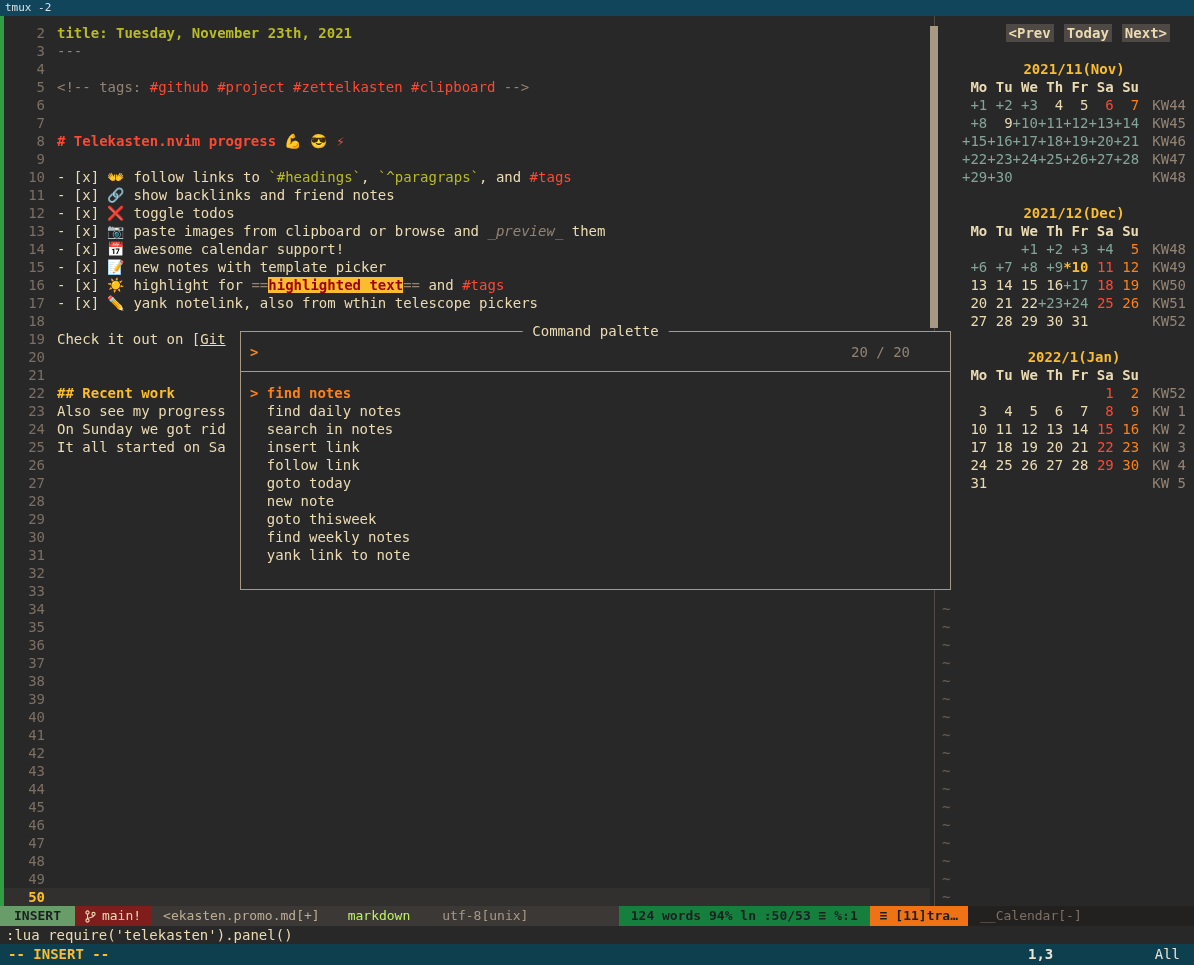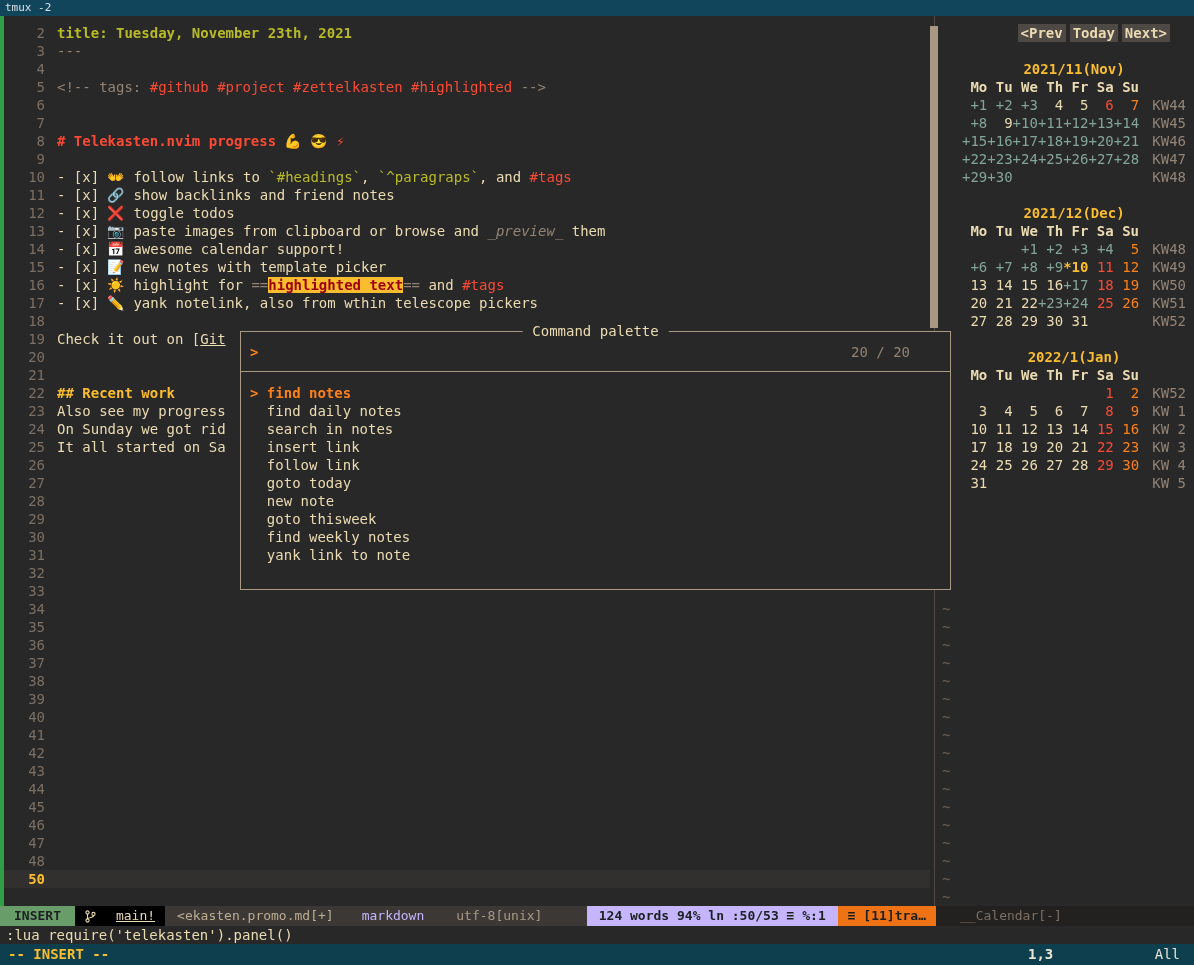--- a/index.html
+++ b/index.html
@@ -27,21 +27,21 @@
   .s-code { color:#b8bb26; }
   .s-yellowb { color:#fabd2f; font-weight:bold; }
   .s-hl { background:#fabd2f; color:#9d0006; font-weight:bold; }
   .s-link { color:#ebdbb2; text-decoration:underline; }
 
   .separator { position:absolute; left:934px; top:16px; width:1px; height:890px; background:#504945; }
   .scroll-thumb { position:absolute; left:930px; top:26px; width:8px; height:302px; background:#a89984; }
 
   .calendar { position:absolute; left:940px; top:16px; width:254px; height:890px; padding:8px 8px 0 0;
               font-size:14px; line-height:18px; color:#ebdbb2; }
-  .cal-nav { height:18px; display:flex; justify-content:flex-end; gap:4px; padding-right:16px; margin-left:22px; }
+  .cal-nav { height:18px; display:flex; justify-content:flex-end; gap:10px; padding-right:16px; margin-left:22px; }
   .cal-btn { background:#4f4945; color:#ebdbb2; padding:0 3px; font-weight:bold; }
   .cal-title { height:18px; margin-left:22px; text-align:center; color:#fabd2f; font-weight:bold; }
   .cal-row { height:18px; display:flex; white-space:pre; margin-left:22px; }
   .cal-head { color:#ebdbb2; font-weight:bold; }
   .cal-cells { white-space:pre; }
   .cal-kw { margin-left:auto; color:#928374; }
   .d-n { color:#ebdbb2; }
   .d-p { color:#83a598; }
   .d-sa { color:#fb4934; }
   .d-su { color:#fe8019; }
@@ -56,28 +56,28 @@
   .prompt-row { height:40px; display:flex; align-items:center; padding:0 40px 0 9px; border-bottom:1px solid #a89984; }
   .prompt-char { color:#fe8019; font-weight:bold; }
   .prompt-count { margin-left:auto; color:#928374; }
   .plist { padding:12px 0 0 9px; }
   .pitem { height:18px; white-space:pre; color:#ebdbb2; }
   .pitem.sel { color:#fe8019; font-weight:bold; }
 
   .statusline { position:absolute; top:906px; left:0; width:100%; height:20px; display:flex;
                 font-size:13px; line-height:20px; background:#3c3836; }
   .seg-mode { background:#689d6a; color:#1d2021; font-weight:bold; padding:0 14px; }
-  .seg-branch { background:#000000; color:#ebdbb2; padding:0 10px; display:flex; align-items:center; gap:20px;text-decoration:underline; }
+  .seg-branch { background:#7f1d1d; color:#ebdbb2; padding:0 10px; display:flex; align-items:center; gap:6px; }
   .seg-file { background:#3c3836; color:#bdae93; padding:0 12px; }
-  .seg-ft { background:#3c3836; color:#c4b5fd; padding:0 16px; }
+  .seg-ft { background:#3c3836; color:#bef264; padding:0 16px; }
   .seg-enc { background:#3c3836; color:#a89984; padding:0 16px; }
   .seg-fill { flex:1; background:#3c3836; }
-  .seg-stats { background:#c4b5fd; color:#1d2021; font-weight:bold; padding:0 12px; }
+  .seg-stats { background:#15803d; color:#1d2021; font-weight:bold; padding:0 12px; }
   .seg-tab { background:#ef7215; color:#1d2021; font-weight:bold; padding:0 10px; }
-  .seg-calstatus { width:258px; background:#22211f; color:#7c6f64; padding-left:24px; flex:none; }
+  .seg-calstatus { width:226px; background:#22211f; color:#7c6f64; padding-left:12px; flex:none; }
 
   .cmdline { position:absolute; top:926px; left:0; width:100%; height:28px; background:#282828;
              color:#ebdbb2; font-size:14px; line-height:18px; padding-left:6px; }
   .bottombar { position:absolute; top:944px; left:0; width:100%; height:21px; background:#0e3f4f;
                color:#e8e5d5; font-size:14px; line-height:21px; }
   .mode-msg { position:absolute; left:8px; color:#fabd2f; font-weight:bold; }
   .ruler-pos { position:absolute; left:1028px;font-weight:bold; }
   .ruler-all { position:absolute; right:14px; }
 </style>
 </head>
@@ -89,21 +89,21 @@
     <span>tmux  -2</span>
   </div>
 
   <div class="pane-strip"></div>
 
   <div class="editor">
     <div id="editor-lines">
         <div class="eline"><span class="num">2</span><span class="txt"><span class="s-title">title: Tuesday, November 23th, 2021</span></span></div>
         <div class="eline"><span class="num">3</span><span class="txt"><span class="s-gray">---</span></span></div>
         <div class="eline"><span class="num">4</span><span class="txt"></span></div>
-        <div class="eline"><span class="num">5</span><span class="txt"><span class="s-gray">&lt;!-- tags: </span><span class="s-red">#github</span><span class="s-gray"> </span><span class="s-red">#project</span><span class="s-gray"> </span><span class="s-red">#zettelkasten</span><span class="s-gray"> </span><span class="s-red">#highlighted</span><span class="s-gray"> --&gt;</span></span></div>
+        <div class="eline"><span class="num">5</span><span class="txt"><span class="s-gray">&lt;!-- tags: </span><span class="s-red">#github</span><span class="s-gray"> </span><span class="s-red">#project</span><span class="s-gray"> </span><span class="s-red">#zettelkasten</span><span class="s-gray"> </span><span class="s-red">#clipboard</span><span class="s-gray"> --&gt;</span></span></div>
         <div class="eline"><span class="num">6</span><span class="txt"></span></div>
         <div class="eline"><span class="num">7</span><span class="txt"></span></div>
         <div class="eline"><span class="num">8</span><span class="txt"><span class="s-redb"># Telekasten.nvim progress 💪 😎 ⚡</span></span></div>
         <div class="eline"><span class="num">9</span><span class="txt"></span></div>
         <div class="eline"><span class="num">10</span><span class="txt"><span class="s-fg">- [x] 👐 follow links to </span><span class="s-code">`#headings`</span><span class="s-fg">, </span><span class="s-code">`^paragraps`</span><span class="s-fg">, and </span><span class="s-red">#tags</span></span></div>
         <div class="eline"><span class="num">11</span><span class="txt"><span class="s-fg">- [x] 🔗 show backlinks and friend notes</span></span></div>
         <div class="eline"><span class="num">12</span><span class="txt"><span class="s-fg">- [x] ❌ toggle todos</span></span></div>
         <div class="eline"><span class="num">13</span><span class="txt"><span class="s-fg">- [x] 📷 paste images from clipboard or browse and </span><span class="s-grayi">_preview_</span><span class="s-fg"> them</span></span></div>
         <div class="eline"><span class="num">14</span><span class="txt"><span class="s-fg">- [x] 📅 awesome calendar support!</span></span></div>
         <div class="eline"><span class="num">15</span><span class="txt"><span class="s-fg">- [x] 📝 new notes with template picker</span></span></div>
@@ -133,20 +133,21 @@
         <div class="eline"><span class="num">39</span><span class="txt"></span></div>
         <div class="eline"><span class="num">40</span><span class="txt"></span></div>
         <div class="eline"><span class="num">41</span><span class="txt"></span></div>
         <div class="eline"><span class="num">42</span><span class="txt"></span></div>
         <div class="eline"><span class="num">43</span><span class="txt"></span></div>
         <div class="eline"><span class="num">44</span><span class="txt"></span></div>
         <div class="eline"><span class="num">45</span><span class="txt"></span></div>
         <div class="eline"><span class="num">46</span><span class="txt"></span></div>
         <div class="eline"><span class="num">47</span><span class="txt"></span></div>
         <div class="eline"><span class="num">48</span><span class="txt"></span></div>
+        <div class="eline"><span class="num">49</span><span class="txt"></span></div>
         <div class="eline cursor"><span class="num">50</span><span class="txt"></span></div>
       </div>
   </div>
 
   <div class="separator"></div>
   <div class="scroll-thumb"></div>
 
   <div class="calendar" id="calendar-panel">
       <div class="cal-nav">
         <span class="cal-btn">&lt;Prev</span>

